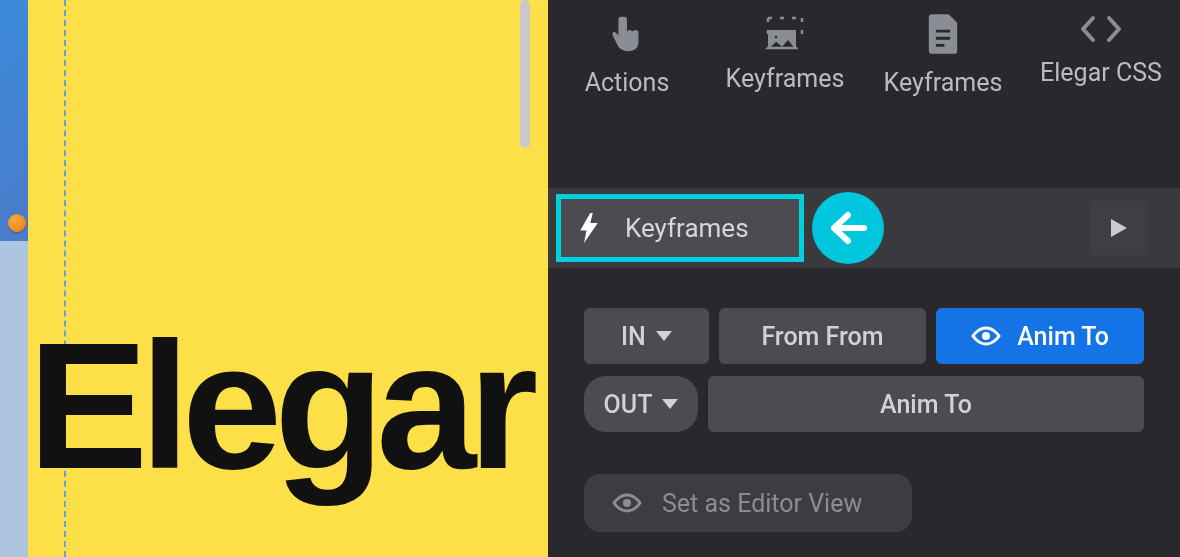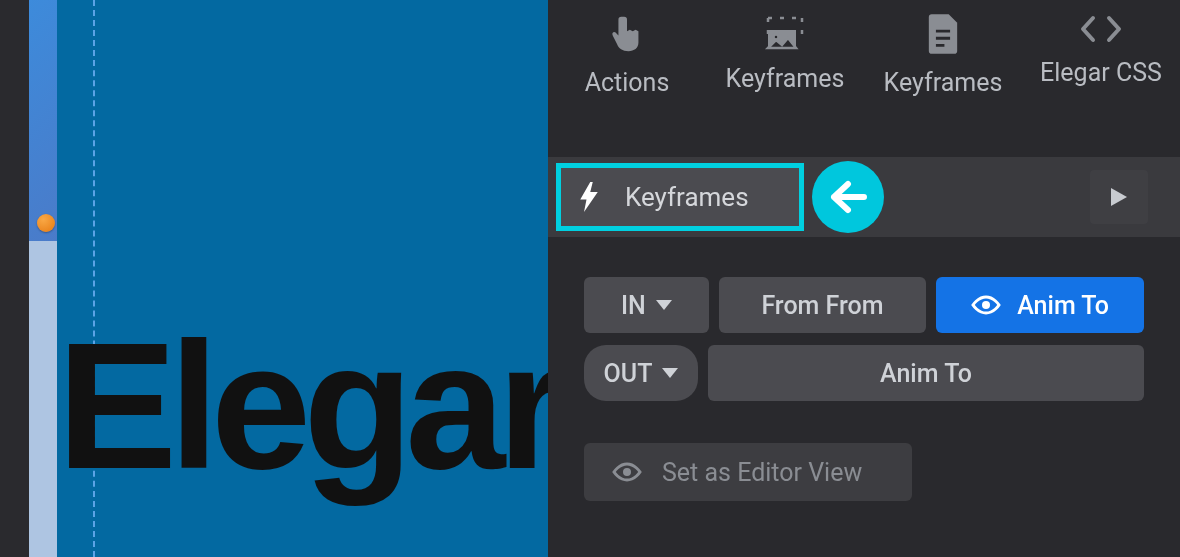--- a/index.html
+++ b/index.html
@@ -1,50 +1,50 @@
 <!DOCTYPE html>
 <html><head>
 <meta charset="utf-8">
 <style>
 * { margin: 0; padding: 0; box-sizing: border-box; }
 body { width: 1180px; height: 557px; overflow: hidden; font-family: -apple-system, BlinkMacSystemFont, "Segoe UI", Roboto, sans-serif; background: #2a2a2e; position: relative; }
 
-.canvas-area { position: absolute; left: 0; top: 0; width: 548px; height: 557px; background: #0369a1; margin-left: 29px; }
+.canvas-area { position: absolute; left: 0; top: 0; width: 548px; height: 557px; background: #fde047; }
 .canvas-strip { position: absolute; left: 0; top: 0; width: 28px; height: 241px; background: linear-gradient(135deg, #3d8bdb 0%, #4a7bc9 100%); }
 .canvas-strip-bottom { position: absolute; left: 0; top: 241px; width: 28px; height: 316px; background: #aec5e2; }
 .orange-dot { position: absolute; left: 8px; top: 214px; width: 18px; height: 18px; border-radius: 50%; background: radial-gradient(circle at 35% 30%, #f9a845, #e67a12); box-shadow: 0 1px 2px rgba(0,0,0,.3); }
 
 .dashed-guide { position: absolute; left: 64px; top: 0; width: 0; height: 557px; border-left: 2px dashed #5ba3e6; }
 .canvas-scrollbar { position: absolute; left: 520px; top: 0; width: 10px; height: 148px; background: #c9c9cb; border-radius: 5px; }
 
 .big-text { position: absolute; left: 28px; top: 320px; font-size: 180px; font-weight: 900; letter-spacing: -8px; color: #111; line-height: 0.95; white-space: nowrap; font-family: Arial Black, Arial, sans-serif; }
 
 .panel { position: absolute; left: 548px; top: 0; width: 632px; height: 557px; background: #29292d; }
-.top-tabs { height: 157px; background: #29292d; display: flex; justify-content: space-around; align-items: flex-start; padding-top: 14px; }
+.top-tabs { height: 188px; background: #29292d; display: flex; justify-content: space-around; align-items: flex-start; padding-top: 14px; }
 .top-tab { display: flex; flex-direction: column; align-items: center; gap: 14px; color: #a9acb2; cursor: pointer; width: 150px; }
 .top-tab-label { font-size: 25px; font-weight: 400; color: #b9bcc2; }
 
 .keyframes-row { height: 80px; background: #3a3a3e; display: flex; align-items: center; position: relative; padding-left: 8px; padding-right: 32px; }
 .keyframes-btn { border: 5px solid #00d0e0; background: #4b4b50; height: 68px; width: 248px; display: flex; align-items: center; padding-left: 18px; gap: 26px; position: relative; top: 0; }
 .keyframes-btn .bolt { color: #fff; }
 .keyframes-btn .lbl { color: #d5d7db; font-size: 26px; }
 .blue-circle { width: 72px; height: 72px; border-radius: 50%; background: #00c7dd; display: flex; align-items: center; justify-content: center; margin-left: 8px; }
 .play-box { margin-left: auto; width: 58px; height: 54px; background: #3f3f43; border-radius: 4px; display: flex; align-items: center; justify-content: center; }
 
 .controls { padding: 40px 36px 0 36px; display: flex; flex-direction: column; gap: 12px; }
 .row { display: flex; gap: 10px; }
 .btn { background: #4b4b50; border-radius: 6px; height: 56px; display: flex; align-items: center; justify-content: center; color: #cfd2d7; font-size: 25px; font-weight: 500; cursor: pointer; }
 .in-btn { width: 126px; gap: 10px; }
 .out-btn { width: 114px; gap: 10px; border-radius: 22px; }
 .anim-from-btn { width: 210px; }
 .anim-to-btn-active { width: 210px; background: #1473e6; color: #fff; gap: 16px; }
 .anim-to-btn { flex: 1; width: 430px; }
 
 .editor-row { margin-top: 42px; padding-left: 36px; }
-.editor-btn { background: #3d3d41; border-radius: 6px; height: 58px; width: 328px; display: flex; align-items: center; gap: 20px; padding-left: 28px; color: #8a8d93; font-size: 25px; cursor: pointer; }
+.editor-btn { background: #3d3d41; border-radius: 16px; height: 58px; width: 328px; display: flex; align-items: center; gap: 20px; padding-left: 28px; color: #8a8d93; font-size: 25px; cursor: pointer; }
 
 svg { display: block; }
 </style>
 </head>
 <body>
 
 <div class="canvas-area">
   <div class="canvas-strip"></div>
   <div class="canvas-strip-bottom"></div>
   <div class="orange-dot"></div>

